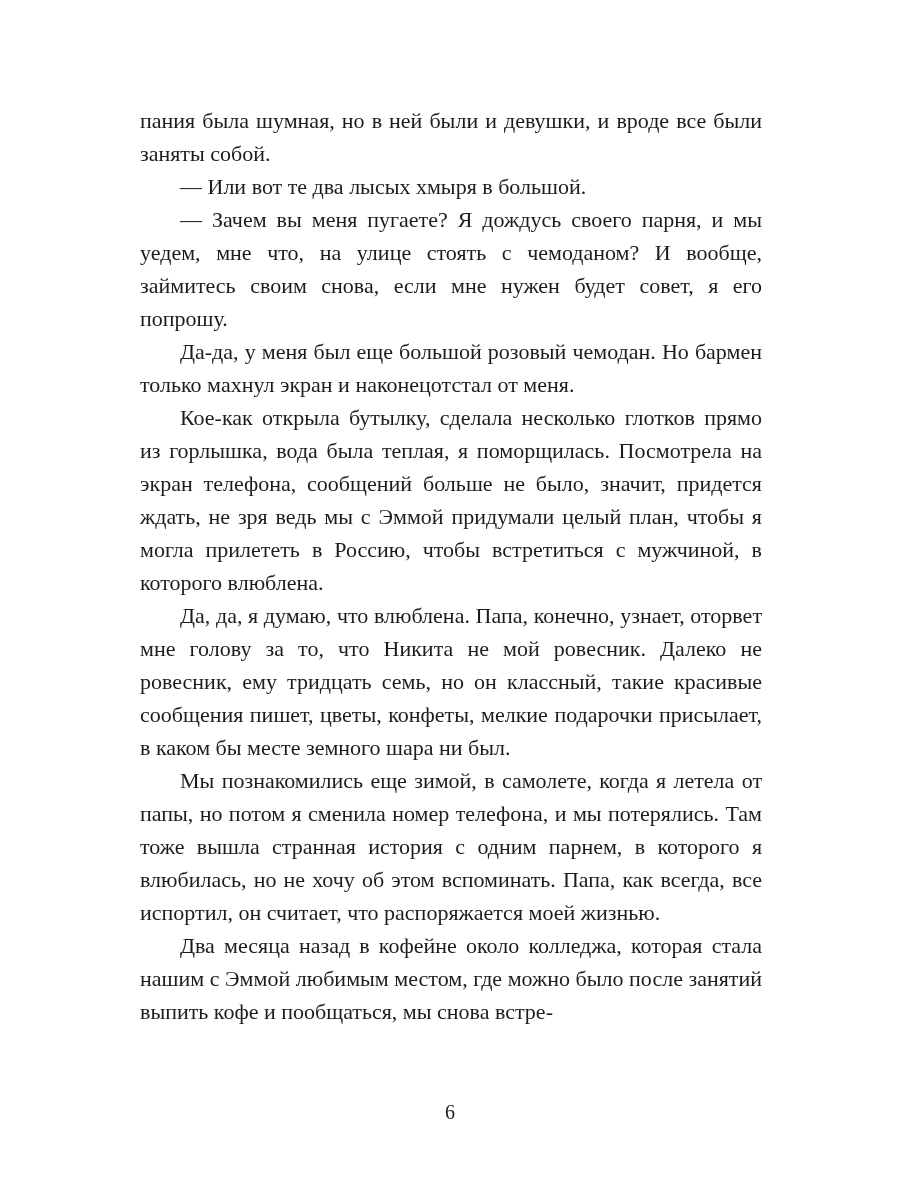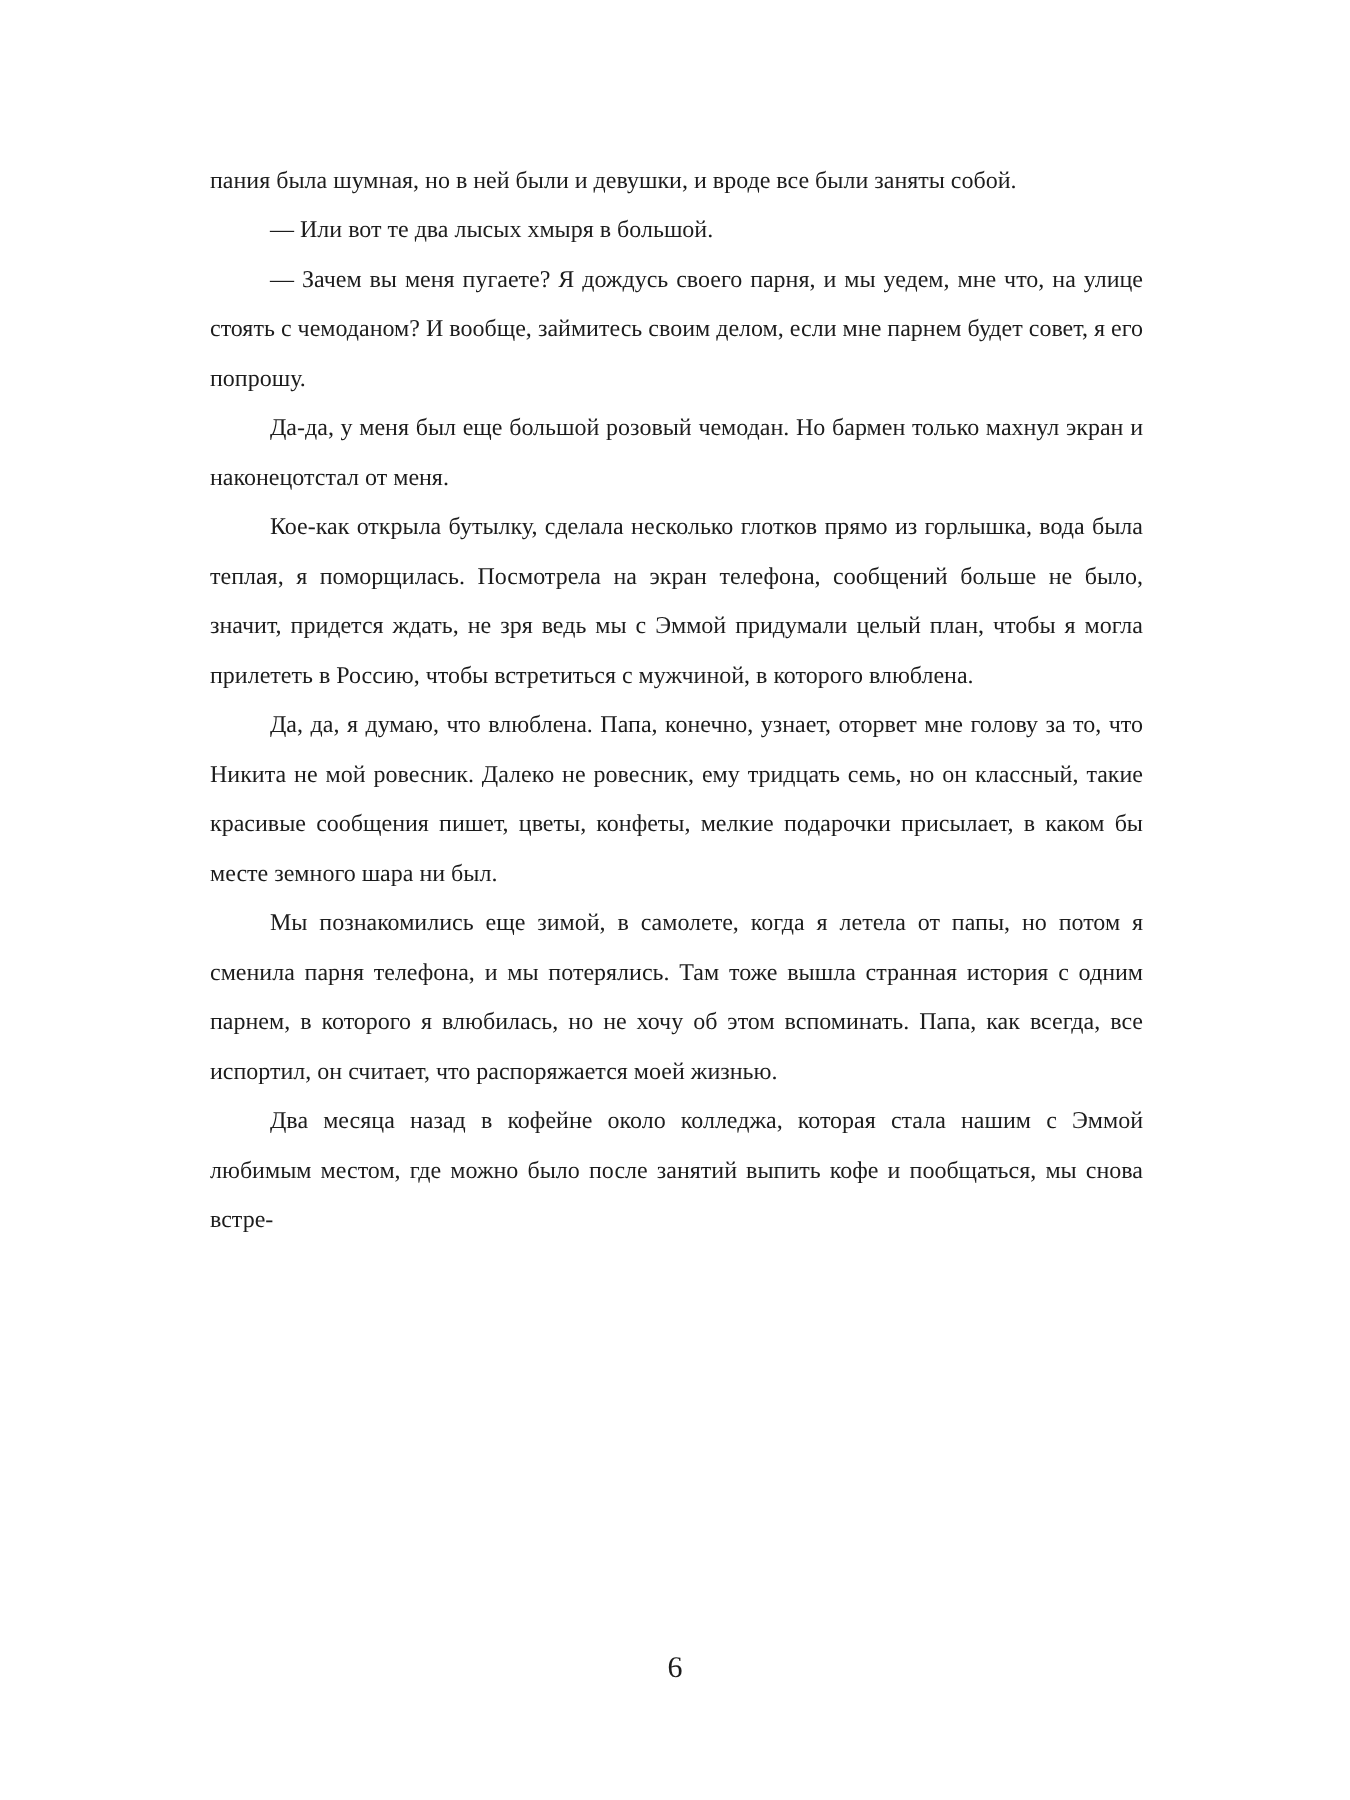--- a/index.html
+++ b/index.html
@@ -16,21 +16,21 @@
     background: #ffffff;
     color: #1c1c1c;
     font-family: "Liberation Serif", "DejaVu Serif", serif;
     overflow: hidden;
   }
   .text-block {
     position: absolute;
     left: 140px;
     top: 104px;
     width: 622px;
-    font-size: 16px;
+    font-size: 22px;
     line-height: 33px;
     text-align: justify;
     hyphens: auto;
     -webkit-hyphens: auto;
   }
   .text-block p.para {
     margin: 0;
     padding: 0;
     text-indent: 40px;
   }
@@ -48,21 +48,21 @@
     color: #1c1c1c;
   }
 </style>
 </head>
 <body>
 
 <div class="book-page">
   <div class="text-block">
       <p class="para continuation">пания была шумная, но в ней были и девушки, и вроде все были заняты собой.</p>
       <p class="para">— Или вот те два лысых хмыря в большой.</p>
-      <p class="para">— Зачем вы меня пугаете? Я дождусь своего парня, и мы уедем, мне что, на улице стоять с чемоданом? И вообще, займитесь своим делом, если мне парнем будет совет, я его попрошу.</p>
+      <p class="para">— Зачем вы меня пугаете? Я дождусь своего парня, и мы уедем, мне что, на улице стоять с чемоданом? И вообще, займитесь своим снова, если мне нужен будет совет, я его попрошу.</p>
       <p class="para">Да-да, у меня был еще большой розовый чемодан. Но бармен только махнул экран и наконецотстал от меня.</p>
       <p class="para">Кое-как открыла бутылку, сделала несколько глотков прямо из горлышка, вода была теплая, я поморщилась. Посмотрела на экран телефона, сообщений больше не было, значит, придется ждать, не зря ведь мы с Эммой придумали целый план, чтобы я могла прилететь в Россию, чтобы встретиться с мужчиной, в которого влюблена.</p>
       <p class="para">Да, да, я думаю, что влюблена. Папа, конечно, узнает, оторвет мне голову за то, что Никита не мой ровесник. Далеко не ровесник, ему тридцать семь, но он классный, такие красивые сообщения пишет, цветы, конфеты, мелкие подарочки присылает, в каком бы месте земного шара ни был.</p>
-      <p class="para">Мы познакомились еще зимой, в самолете, когда я летела от папы, но потом я сменила парня телефона, и мы потерялись. Там тоже вышла странная история с одним парнем, в которого я влюбилась, но не хочу об этом вспоминать. Папа, как всегда, все испортил, он считает, что распоряжается моей жизнью.</p>
+      <p class="para">Мы познакомились еще зимой, в самолете, когда я летела от папы, но потом я сменила номер телефона, и мы потерялись. Там тоже вышла странная история с одним парнем, в которого я влюбилась, но не хочу об этом вспоминать. Папа, как всегда, все испортил, он считает, что распоряжается моей жизнью.</p>
       <p class="para">Два месяца назад в кофейне около колледжа, которая стала нашим с Эммой любимым местом, где можно было после занятий выпить кофе и пообщаться, мы снова встре-</p>
     </div>
   <div class="page-number">6</div>
 </div>
 
 </body></html>

